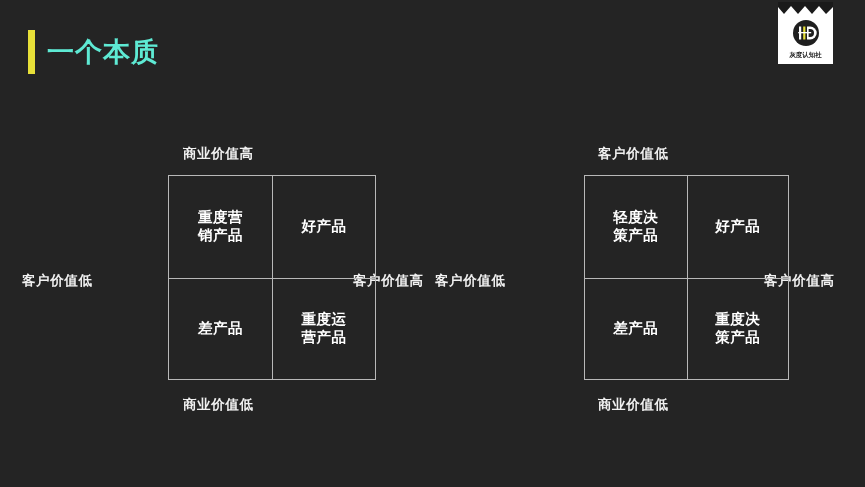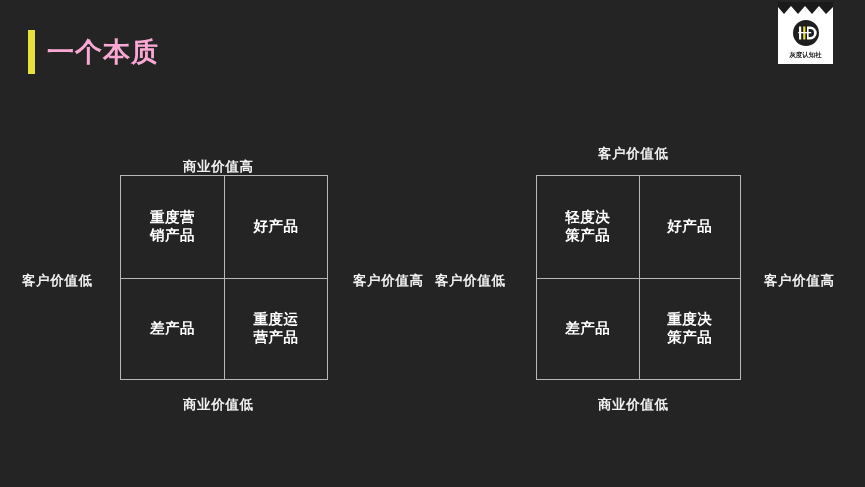--- a/index.html
+++ b/index.html
@@ -40,21 +40,21 @@
     height: 44px;
     background: #e7e038;
     margin-right: 12px;
     flex: none;
   }
 
   .title-text {
     font-size: 27px;
     font-weight: bold;
     letter-spacing: 1px;
-    color: #f9a8d4;
+    color: #5eead4;
     line-height: 1;
     white-space: nowrap;
   }
 
   
   .logo-card {
     position: absolute;
     left: 778px;
     top: 2px;
     width: 55px;
@@ -94,20 +94,21 @@
     transform: scale(0.92);
   }
 
   
   .matrix {
     position: absolute;
     border: 1.5px solid #b8b8b8;
     display: grid;
     grid-template-columns: 1fr 1fr;
     grid-template-rows: 1fr 1fr;
+    margin-left: 48px;
   }
 
   .matrix-left  { left: 120px; top: 175px; width: 208px; height: 205px; }
   .matrix-right { left: 536px; top: 175px; width: 205px; height: 205px; }
 
   .cell {
     display: flex;
     align-items: center;
     justify-content: center;
     text-align: center;
@@ -126,21 +127,21 @@
   .axis-label {
     position: absolute;
     font-size: 13.5px;
     font-weight: bold;
     color: #f0f0f0;
     white-space: nowrap;
     letter-spacing: 0.6px;
     line-height: 1;
   }
 
-  .lbl-l-top    { left: 183px; top: 160px; text-align: center; }
+  .lbl-l-top    { left: 183px; top: 147px; text-align: center; }
   .lbl-l-bottom { left: 183px; top: 398px; }
   .lbl-l-left   { left: 22px;  top: 274px; }
   .lbl-l-right  { left: 353px; top: 274px; }
 
   .lbl-r-top    { left: 598px; top: 147px; }
   .lbl-r-bottom { left: 598px; top: 398px; }
   .lbl-r-left   { left: 435px; top: 274px; }
   .lbl-r-right  { left: 764px; top: 274px; }
 
   

